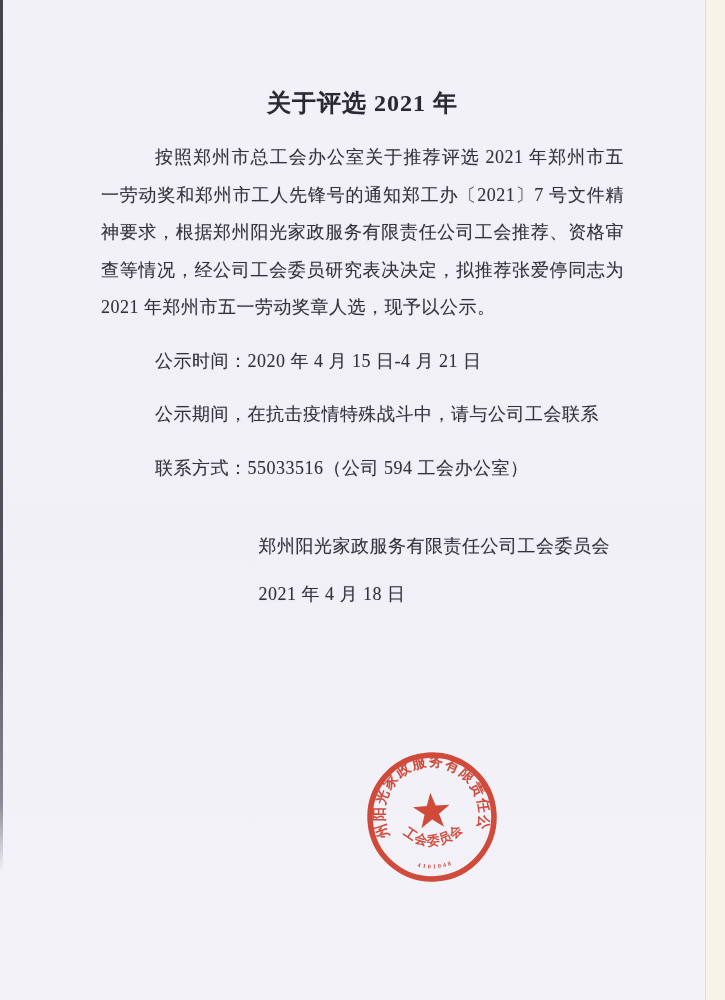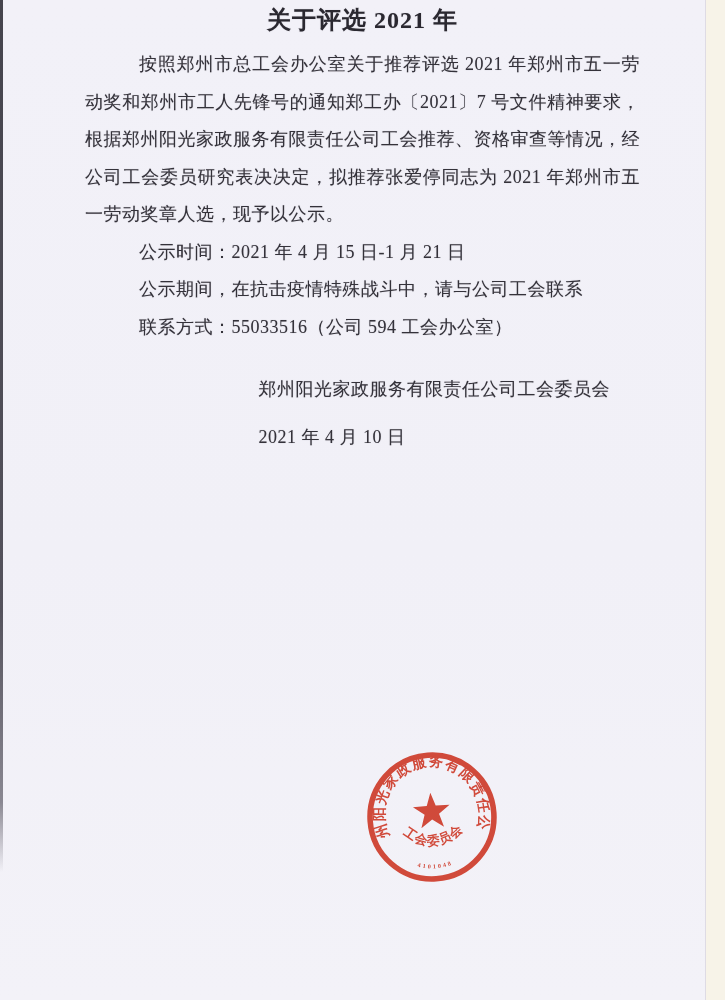--- a/index.html
+++ b/index.html
@@ -24,23 +24,23 @@
   .content{
     position:absolute;left:85px;top:0;width:555px;
     color:#34323a;
     text-shadow:0 0 1px rgba(80,78,90,.35);
   }
   .title{
     margin:0;padding:0;
     font-size:24px;line-height:40px;font-weight:bold;
     text-align:center;color:#2a2830;letter-spacing:1px;
   }
-  .title-block{}
+  .title-block{padding-top:83px;}
   .body-text p{
-    margin:0;padding:0;
+    margin:16px;padding:0;
     font-size:18px;line-height:37.5px;letter-spacing:.5px;
     text-align:justify;
   }
   .body-text{margin-top:6px;}
   .indent{text-indent:54px;}
   .sign-block{
     margin-top:25px;margin-right:30px;
     float:right;text-align:center;
     font-size:18px;line-height:37.5px;letter-spacing:.5px;
   }
@@ -65,27 +65,27 @@
   <div class="edge-right"></div>
 
   <div class="content">
 
     <div class="title-block">
       <h1 class="title">关于评选 2021 年</h1>
     </div>
 
     <div class="body-text">
       <p class="indent">按照郑州市总工会办公室关于推荐评选 2021 年郑州市五一劳动奖和郑州市工人先锋号的通知郑工办〔2021〕7 号文件精神要求，根据郑州阳光家政服务有限责任公司工会推荐、资格审查等情况，经公司工会委员研究表决决定，拟推荐张爱停同志为 2021 年郑州市五一劳动奖章人选，现予以公示。</p>
-      <p class="indent">公示时间：2021 年 4 月 15 日-1 月 21 日</p>
+      <p class="indent">公示时间：2020 年 4 月 15 日-4 月 21 日</p>
       <p class="indent">公示期间，在抗击疫情特殊战斗中，请与公司工会联系</p>
       <p class="indent">联系方式：55033516（公司 594 工会办公室）</p>
 
       <div class="sign-block">
         <p>郑州阳光家政服务有限责任公司工会委员会</p>
-        <p class="sign-date">2021 年 4 月 10 日</p>
+        <p class="sign-date">2021 年 4 月 18 日</p>
       </div>
     </div>
 
   </div>
 
   <div class="seal">
     <svg viewBox="0 0 130 130">
       <defs>
         <path id="arcCompany" d="M 23 83 A 47 47 0 1 1 107 83" fill="none"></path>
         <path id="arcCommittee" d="M 36 80 A 40 40 0 0 0 94 80" fill="none"></path>

